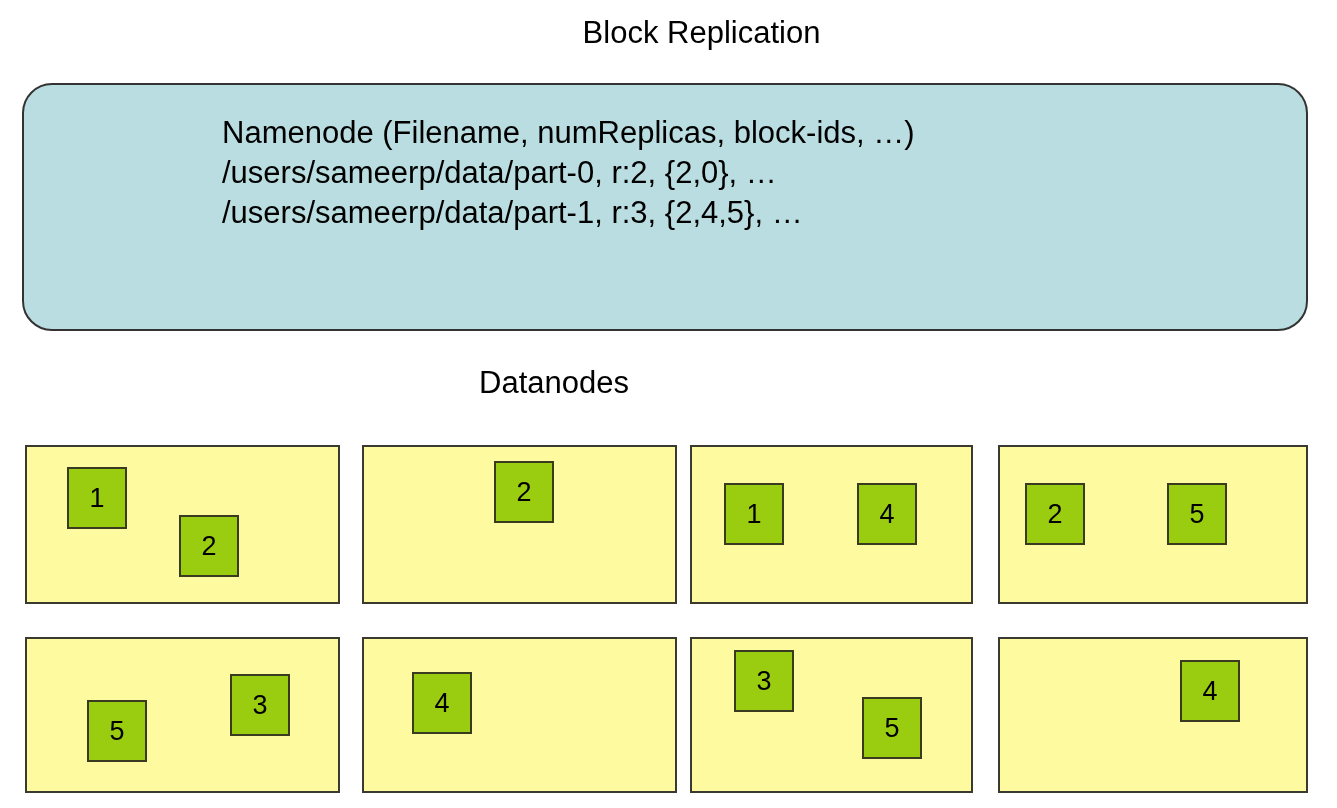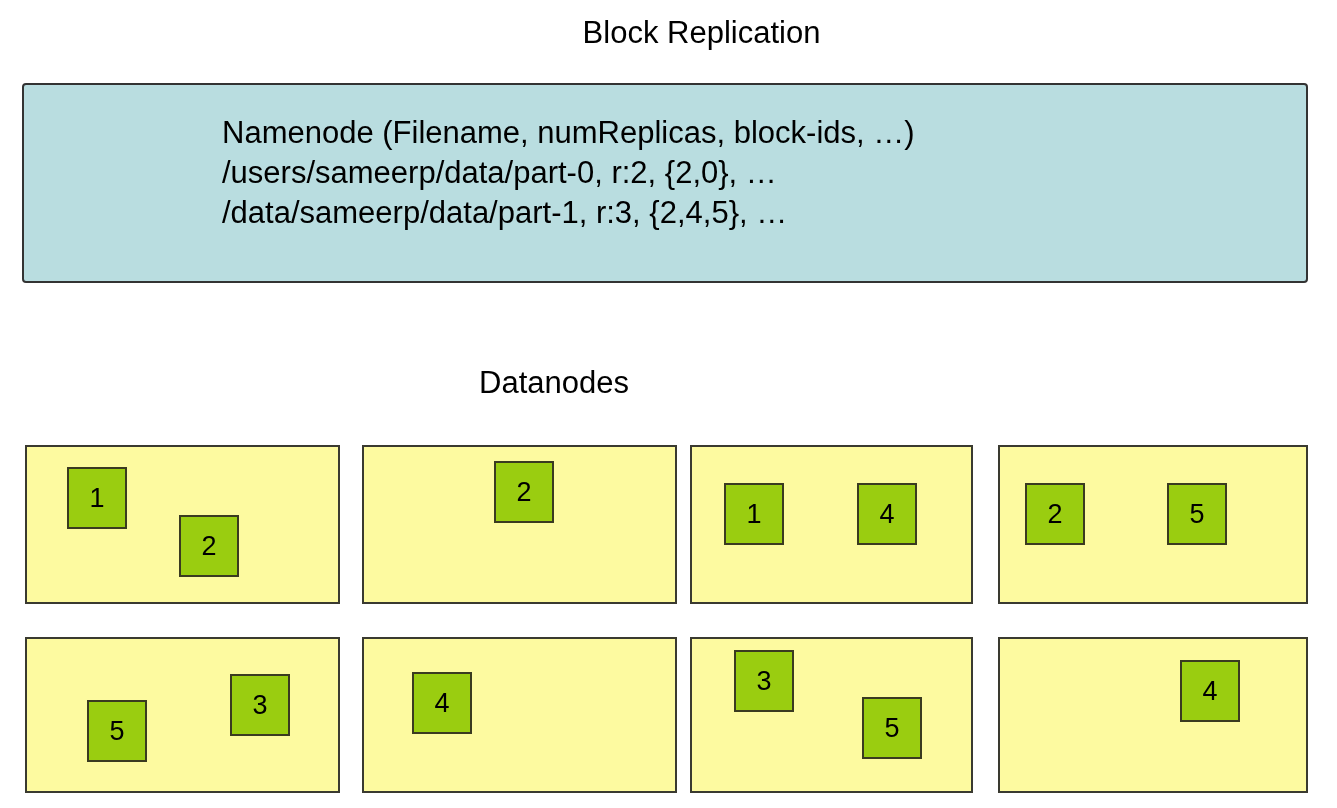--- a/index.html
+++ b/index.html
@@ -29,25 +29,25 @@
     white-space: nowrap;
     padding-left: 36px;
   }
 
   
   .namenode-box {
     position: absolute;
     left: 22px;
     top: 83px;
     width: 1286px;
-    height: 200px;
+    height: 248px;
     box-sizing: border-box;
     background: #b9dde0;
     border: 2px solid #333333;
-    border-radius: 4px;
+    border-radius: 30px;
   }
   .namenode-lines {
     position: absolute;
     left: 198px;
     top: 28px;
     font-size: 31px;
     line-height: 40px;
     white-space: nowrap;
     color: #000000;
   }
@@ -98,21 +98,21 @@
 </style>
 </head>
 <body>
 
 <div class="page-title">Block Replication</div>
 
 <div class="namenode-box">
   <div class="namenode-lines">
     <span class="nn-line">Namenode (Filename, numReplicas, block-ids, …)</span>
     <span class="nn-line">/users/sameerp/data/part-0, r:2, {2,0}, …</span>
-    <span class="nn-line">/data/sameerp/data/part-1, r:3, {2,4,5}, …</span>
+    <span class="nn-line">/users/sameerp/data/part-1, r:3, {2,4,5}, …</span>
   </div>
 </div>
 
 <div class="datanodes-title">Datanodes</div>
 
 <div class="datanode-grid" id="datanode-grid">
     <div class="datanode" style="left: 25px; top: 445px; width: 315px; height: 159px;">
       <div class="block" style="left: 40px; top: 20px;">
         <span>1</span>
       </div>

